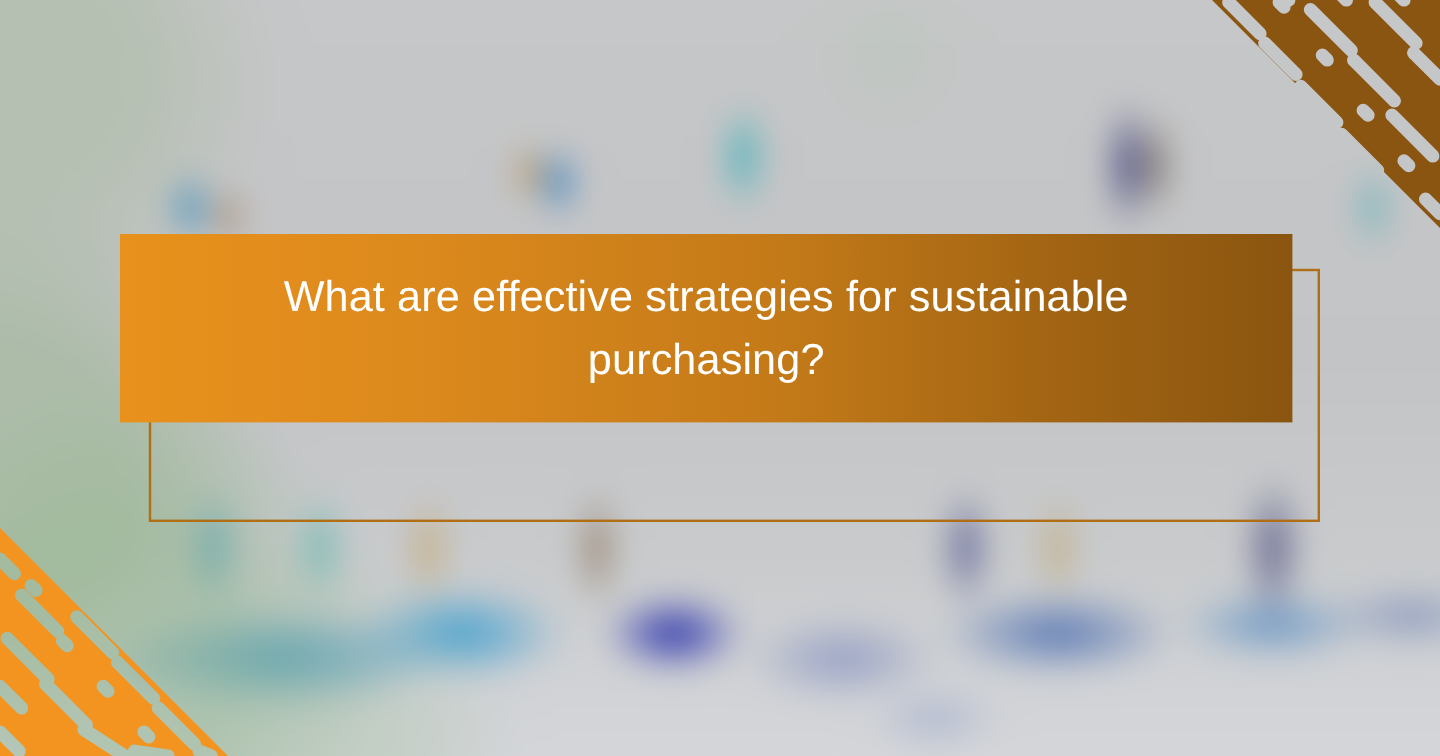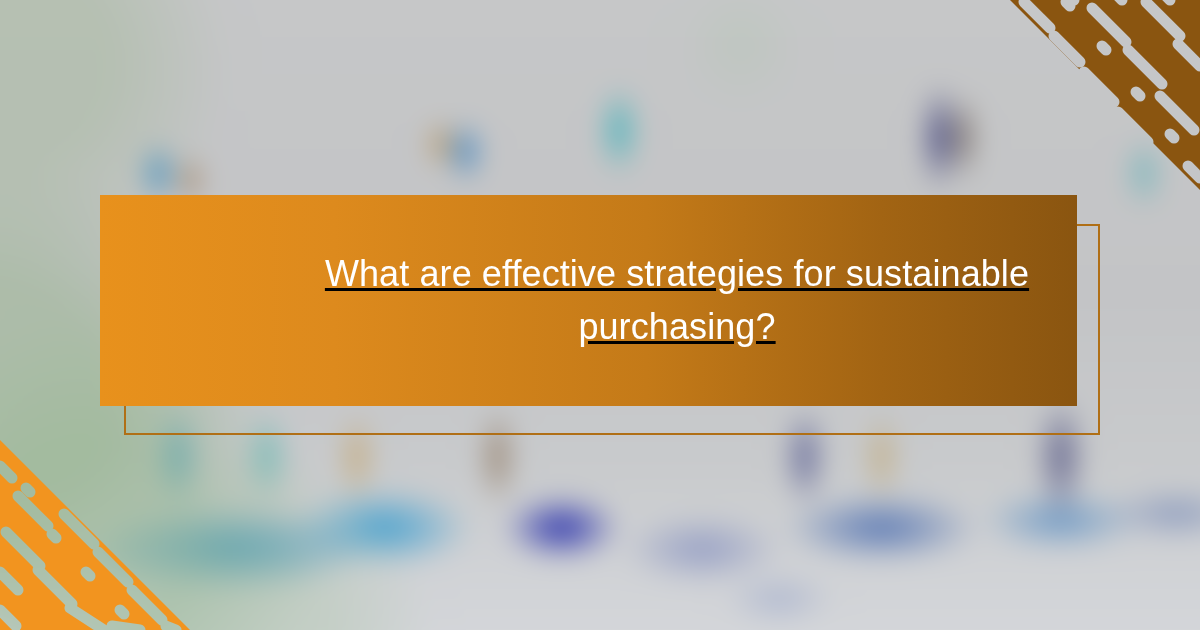--- a/index.html
+++ b/index.html
@@ -78,26 +78,25 @@
     left:124px; top:224px;
     width:976px; height:211px;
     border:2px solid #b06f16;
     background:transparent;
   }
 
   
   .banner {
     position:absolute;
     left:100px; top:195px;
-    width:977px; height:211px;
+    width:977px; height:157px;
     background:linear-gradient(to right, #e8911c 0%, #dd8a1d 24%, #c47a18 56%, #a26413 80%, #8a5510 100%);
     display:flex;
     align-items:center;
-    justify-content:flex-end;
-    text-decoration:underline;
+    justify-content:center;
   }
 
   .banner-title {
     width:800px;
     text-align:center;
     color:#ffffff;
     font-size:36px;
     line-height:1.46;
     font-weight:400;
     letter-spacing:.1px;

